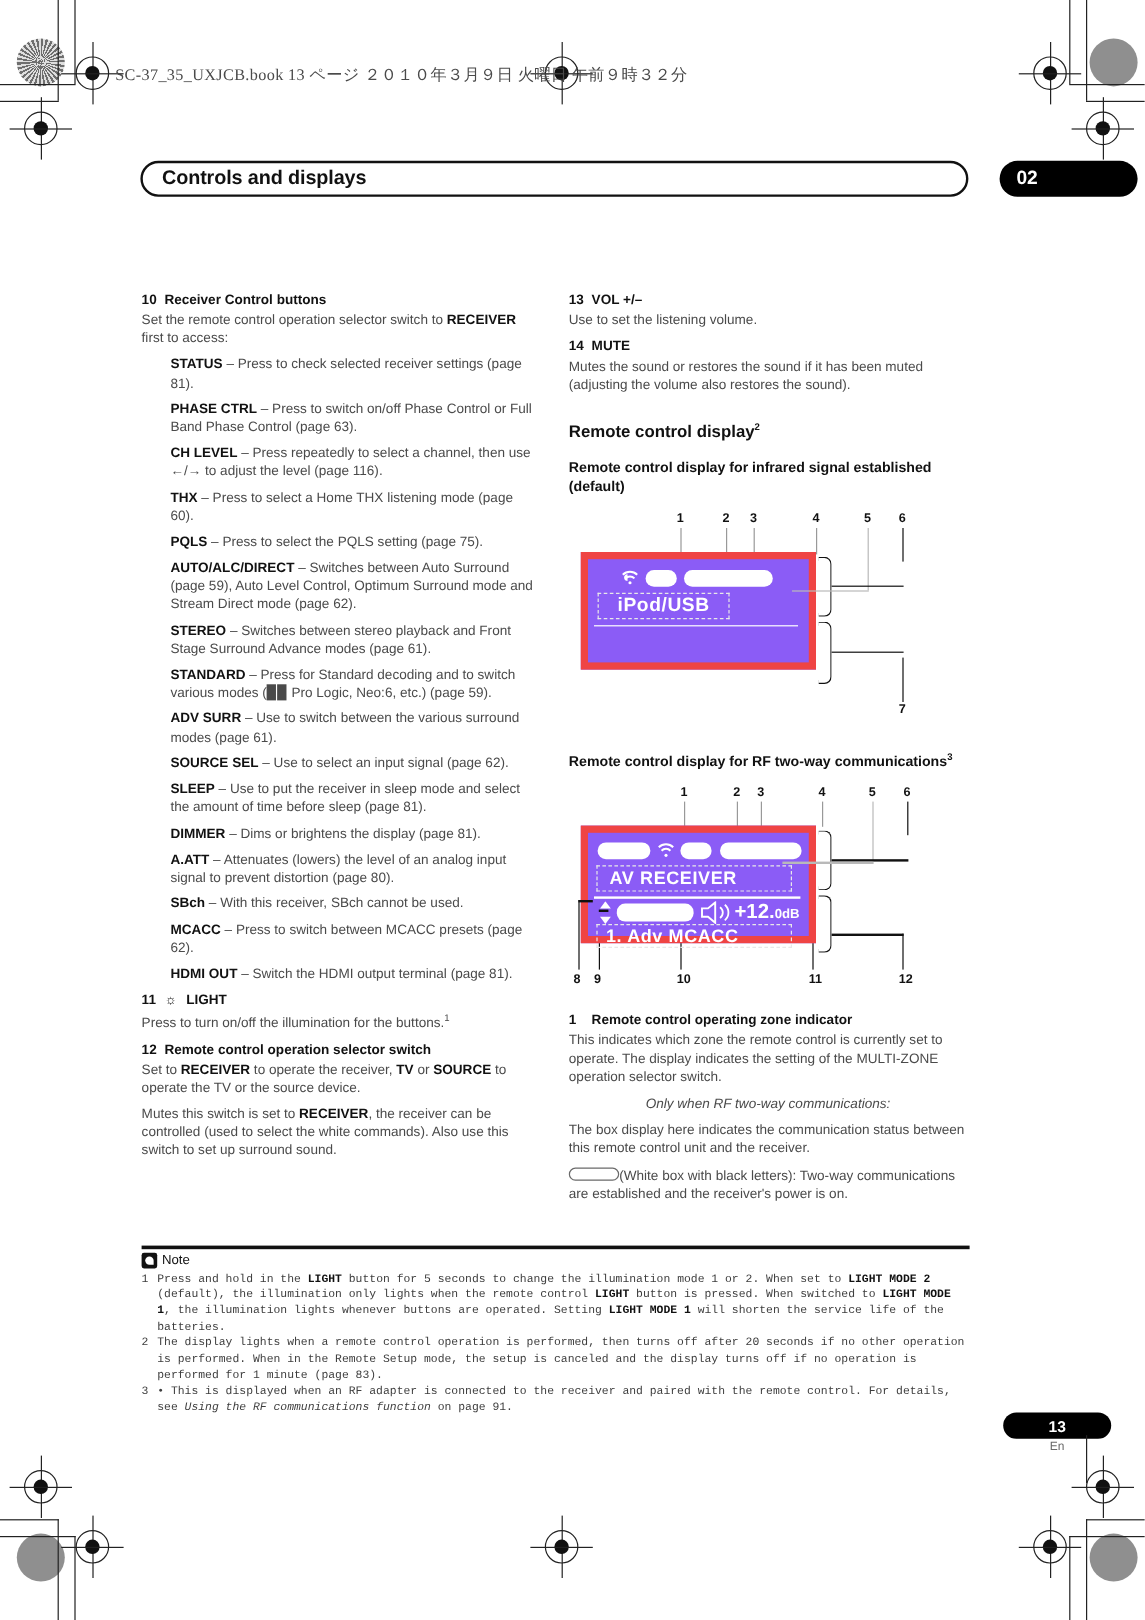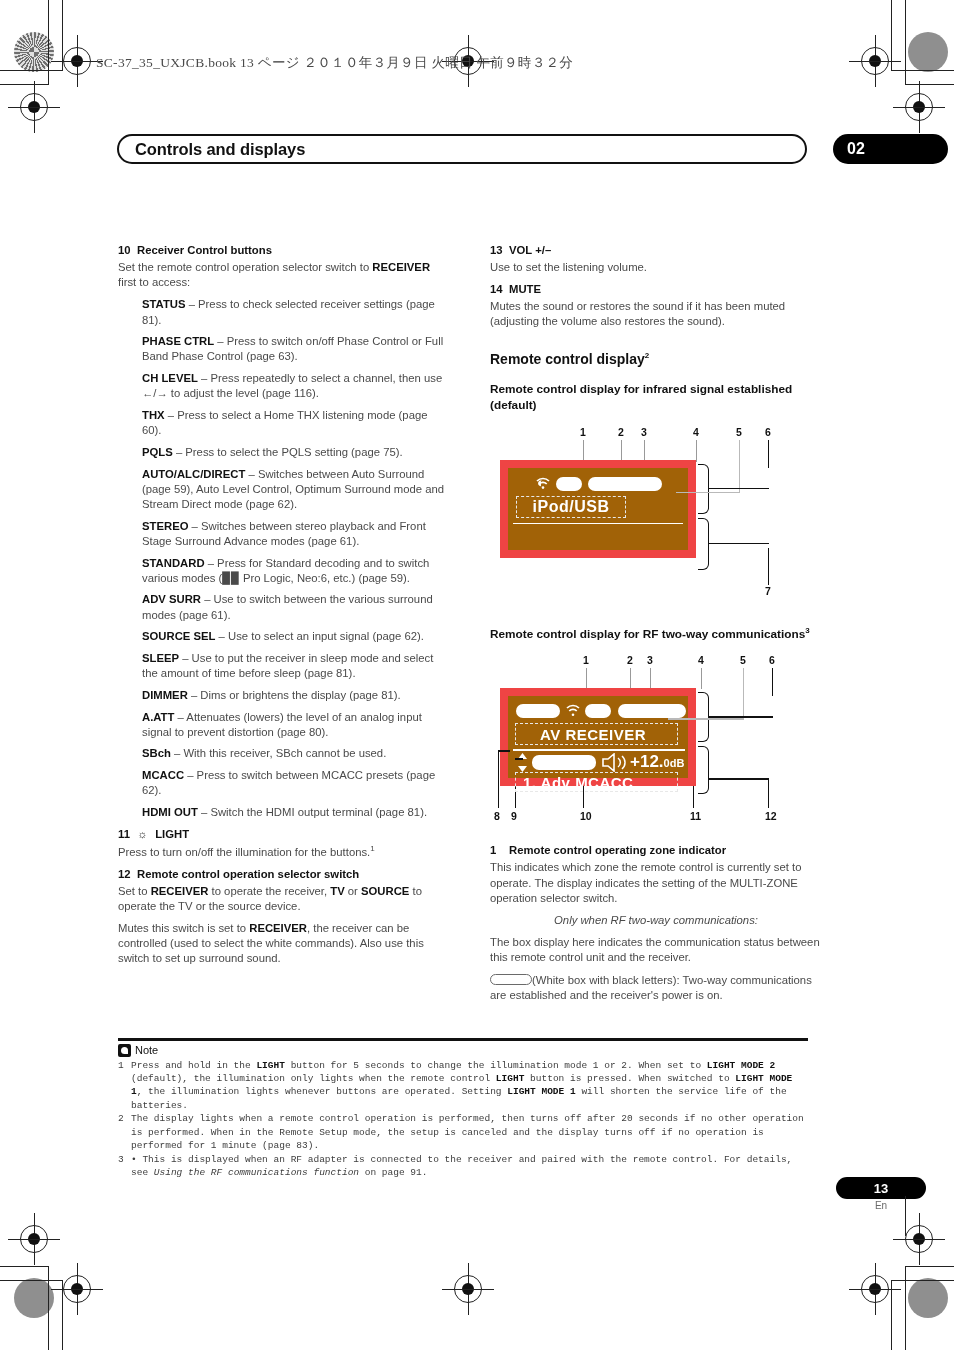--- a/index.html
+++ b/index.html
@@ -59,21 +59,21 @@
   .chap-num {
     position:absolute; left:833px; top:134px; width:115px; height:30px;
     background:#000; border-radius:15px; color:#fff;
     font-size:16px; font-weight:bold;
     display:flex; align-items:center; padding-left:14px;
   }
 
   
   .col { position:absolute; top:243px; width:332px; }
   .col-left  { left:118px; }
-  .col-right { left:474px;margin-left:16px; }
+  .col-right { left:474px; }
 
   .sec-head {
     font-size:11.3px; font-weight:bold; color:#111;
     margin:0 0 2px 0; line-height:1.33;
   }
   .sec-head .n { display:inline-block; min-width:19px; }
   p.body {
     font-size:11.3px; line-height:1.345; margin:0 0 7px 0; color:#4a4a4a;
   }
   p.body b, .sec-head b { color:#111; font-weight:bold; }
@@ -98,22 +98,22 @@
 
   
   .fig { position:relative; margin:0 0 4px 0; }
   .co {
     position:absolute; font-size:10.5px; font-weight:bold; color:#111;
     top:0;
   }
   .leader { position:absolute; width:1px; background:#111; }
   .panel {
     position:relative;
-    background:#a16207;
-    border:8px solid #ef4444;
+    background:#8b5cf6;
+    border:6px solid #ef4444;
     width:196px;
   }
   .panel-inner { position:relative; width:100%; height:100%; }
   .seg {
     position:absolute; background:#fff; border-radius:7px; height:14px;
   }
   .wifi { position:absolute; color:#fff; font-size:13px; line-height:1; }
   .dashbox {
     position:absolute; border:1.4px dashed #e8e8e8;
     display:flex; align-items:center;
@@ -373,21 +373,21 @@
         <div class="panel-inner">
           <div class="seg" style="left:8px; top:8px; width:44px; border-radius:8px;"></div>
           <svg style="position:absolute; left:57px; top:6px;" width="16" height="17" viewBox="0 0 16 17">
             <path d="M2 6 A8.5 8.5 0 0 1 14 6" stroke="#fff" stroke-width="1.7" fill="none"></path>
             <path d="M4.3 9 A5 5 0 0 1 11.7 9" stroke="#fff" stroke-width="1.7" fill="none"></path>
             <circle cx="8" cy="12.8" r="1.3" fill="#fff"></circle>
           </svg>
           <div class="seg" style="left:77px; top:8px; width:26px;"></div>
           <div class="seg" style="left:110px; top:8px; width:68px;"></div>
 
-          <div class="dashbox" style="left:7px; top:27px; width:163px; height:22px; padding-left:24px;">
+          <div class="dashbox" style="left:7px; top:27px; width:163px; height:22px; padding-left:10px;">
             <span class="dashtext" style="font-size:15px;">AV  RECEIVER</span>
           </div>
           <div class="hrule" style="left:5px; top:53px; width:172px;"></div>
 
           <div style="position:absolute; left:9px; top:57px; width:11px; height:19px;">
             <svg width="11" height="19" viewBox="0 0 11 19">
                 <polygon points="5.5,0 10,6 1,6" fill="#fff"></polygon>
                 <polygon points="5.5,19 10,13 1,13" fill="#fff"></polygon>
               </svg>
           </div>

